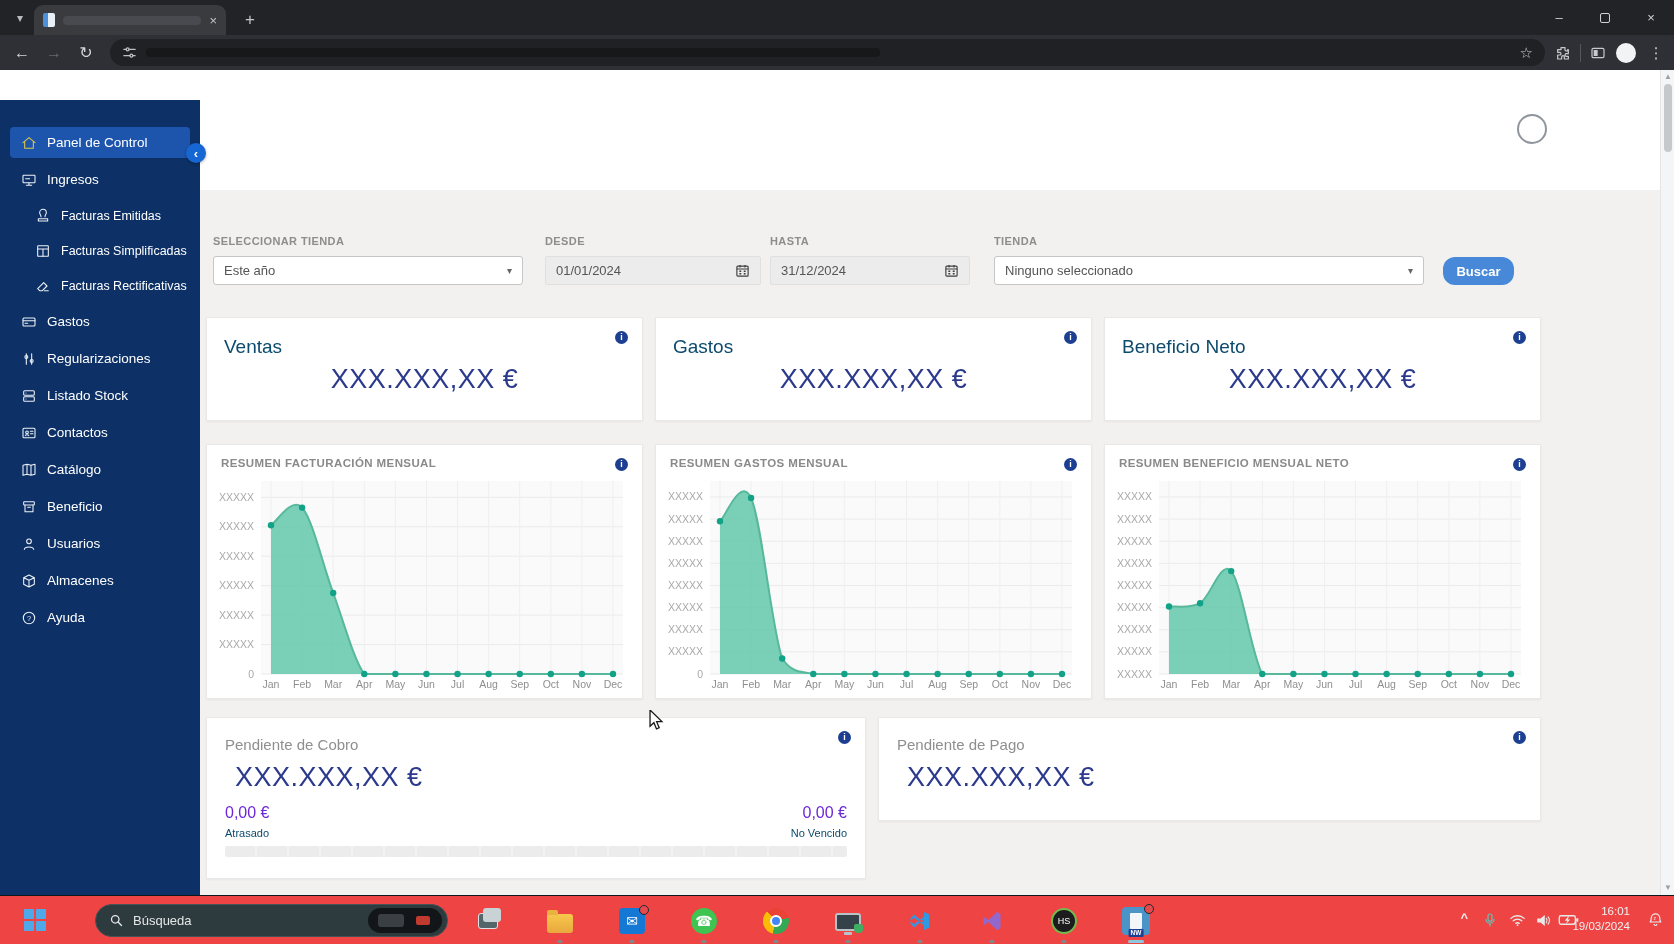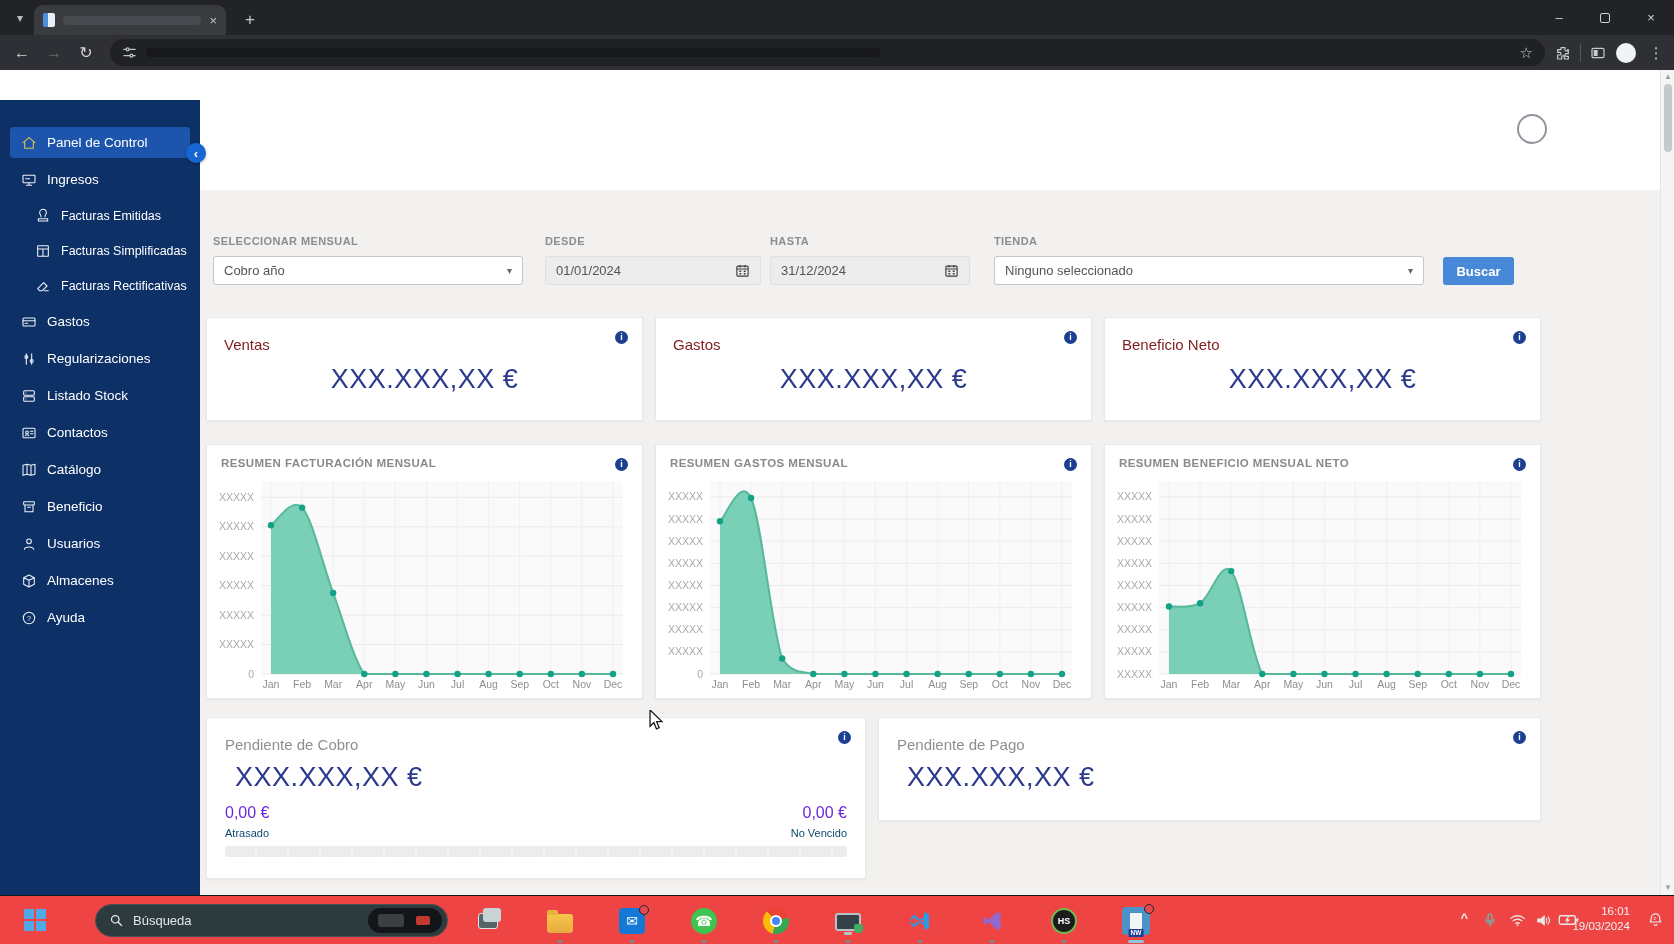--- a/index.html
+++ b/index.html
@@ -43,26 +43,26 @@
   .nav-item.active .nav-ic{color:#d9c64a}
   .nav-ic svg{width:16px;height:16px;stroke:currentColor;fill:none;stroke-width:1.6;stroke-linecap:round;stroke-linejoin:round}
   .collapse-btn{position:absolute;left:186px;top:73px;width:20px;height:20px;border-radius:50%;background:#1667d3;color:#fff;font-size:13px;font-weight:bold;display:flex;align-items:center;justify-content:center;box-shadow:0 1px 3px rgba(0,0,0,.35)}
 
   
   .flt-label{position:absolute;font-size:11px;font-weight:600;letter-spacing:.4px;color:#8d8d8d}
   .flt-select{position:absolute;height:29px;background:#fff;border:1px solid #c6c6c6;border-radius:3px;display:flex;align-items:center;padding:0 10px;font-size:13px;color:#555}
   .flt-select .caret{margin-left:auto;color:#666;font-size:10px}
   .flt-date{position:absolute;height:29px;background:#ececec;border:1px solid #e0e0e0;border-radius:2px;display:flex;align-items:center;padding:0 10px;font-size:13px;color:#555}
   .flt-date .cal{margin-left:auto;color:#3c3c3c;display:flex}
-  .btn-search{position:absolute;height:28px;background:#4788d8;color:#fff;font-size:13px;font-weight:700;border:none;border-radius:3px;display:flex;align-items:center;justify-content:center}
+  .btn-search{position:absolute;height:28px;background:#4788d8;color:#fff;font-size:13px;font-weight:700;border:none;border-radius:12px;display:flex;align-items:center;justify-content:center}
 
   
   .card{position:absolute;background:#fff;border:1px solid #e9e8e6;box-shadow:0 1px 2px rgba(0,0,0,.05)}
   .info-ic{position:absolute;top:13px;right:14px;width:13px;height:13px;border-radius:50%;background:#1d3f91;color:#fff;font-size:9px;font-weight:700;display:flex;align-items:center;justify-content:center;line-height:1}
-  .stat-title{position:absolute;left:17px;top:18px;font-size:15px;color:#7f1d1d}
+  .stat-title{position:absolute;left:17px;top:18px;font-size:19px;color:#0c4a6e}
   .stat-value{position:absolute;left:0;right:0;top:46px;text-align:center;font-size:27px;letter-spacing:.5px;color:#2b3a8c}
   .chart-title{position:absolute;left:14px;top:12px;font-size:11.5px;font-weight:700;letter-spacing:.4px;color:#8a8a8a}
   .chart-svg{position:absolute;left:8px;top:34px}
   .pend-title{position:absolute;left:18px;top:18px;font-size:15px;color:#8f8f8f}
   .pend-value{position:absolute;left:28px;top:44px;font-size:27px;letter-spacing:.5px;color:#2b3a8c}
   .pend-red{position:absolute;top:86px;font-size:16px;color:#6d28d9}
   .pend-sub{position:absolute;top:109px;font-size:11px;color:#0c4a6e}
   .pend-bar{position:absolute;left:18px;right:18px;top:128px;height:11px;border-radius:2px;background:repeating-linear-gradient(90deg,#ececec 0 30px,#f3f3f3 30px 32px)}
 
   
@@ -91,21 +91,21 @@
   .ic-folder{width:26px;height:19px;background:linear-gradient(#f6c84c,#e9a83e);border-radius:2px 3px 3px 3px;position:relative;margin-top:5px}
   .ic-folder::before{content:"";position:absolute;top:-4px;left:0;width:11px;height:5px;border-radius:2px 2px 0 0;background:#e9b23e}
   .ic-outlook{width:26px;height:26px;border-radius:4px;background:#1478d4;color:#fff;font-size:14px;display:flex;align-items:center;justify-content:center;position:relative}
   .badge-red{position:absolute;top:-3px;right:-4px;width:10px;height:10px;border-radius:50%;background:#e5484d;border:1.5px solid #1c2a2e}
   .ic-wa{width:26px;height:26px;border-radius:50%;background:#3fc351;color:#fff;font-size:14px;display:flex;align-items:center;justify-content:center}
   .ic-chrome{width:26px;height:26px;border-radius:50%;background:conic-gradient(from -45deg,#ea4335 0 120deg,#34a853 0 240deg,#fbbc05 0 360deg);position:relative}
   .ic-chrome::after{content:"";position:absolute;inset:7px;border-radius:50%;background:#4285f4;border:2.5px solid #fff}
   .ic-monitor{width:26px;height:18px;border:2px solid #b9c2c7;border-radius:3px;background:#35424a;position:relative;margin-top:2px}
   .ic-monitor::after{content:"";position:absolute;left:7px;bottom:-6px;width:8px;height:3px;background:#b9c2c7;border-radius:1px}
   .ic-monitor .shield{position:absolute;right:-4px;bottom:-4px;width:9px;height:9px;border-radius:2px 2px 4px 4px;background:#3fae62}
-  .ic-hs{width:26px;height:26px;border-radius:50%;background:#1c1c1c;border:2px solid #74b94e;color:#fff;font-size:9px;font-weight:700;display:flex;align-items:center;justify-content:center}
+  .ic-hs{width:26px;height:26px;border-radius:50%;background:#1c1c1c;border:2px solid #74b94e;color:#fff;font-size:9px;font-weight:400;display:flex;align-items:center;justify-content:center}
   .ic-erp{width:28px;height:28px;border-radius:4px;background:#4a94c8;position:relative;display:flex;align-items:center;justify-content:center}
   .ic-erp .doc{width:12px;height:16px;background:#f2f6f9;border-radius:1px}
   .ic-erp .nw{position:absolute;bottom:-2px;left:50%;transform:translateX(-50%);background:#1c3f94;color:#fff;font-size:6.5px;font-weight:700;padding:0 2px;border-radius:1px;line-height:8px}
   .tray{position:absolute;right:0;top:0;height:49px}
   .tray-ic{position:absolute;top:16px;color:#e8eaea;display:flex}
   .clock{position:absolute;right:44px;top:8px;width:76px;text-align:right;color:#eef1f1;font-size:11.5px;line-height:15px}
   svg{display:block}
 </style>
 </head>
 <body>
@@ -290,23 +290,23 @@
             <svg viewBox="0 0 24 24">
               <circle cx="12" cy="12" r="8.5"></circle>
               <text x="12" y="16" font-size="11" text-anchor="middle" fill="currentColor" stroke="none">?</text>
             </svg>
           </span>
         <span>Ayuda</span>
       </div>
     </div>
     <div class="collapse-btn">‹</div>
 
-    <div class="flt-label" style="left:213px;top:165px">SELECCIONAR MENSUAL</div>
+    <div class="flt-label" style="left:213px;top:165px">SELECCIONAR TIENDA</div>
     <div class="flt-select" style="left:213px;top:186px;width:310px">
-      <span>Cobro año</span>
+      <span>Este año</span>
       <span class="caret">▾</span>
     </div>
     <div class="flt-label" style="left:545px;top:165px">DESDE</div>
     <div class="flt-date" style="left:545px;top:186px;width:216px">
       <span>01/01/2024</span>
       <span class="cal">
         <svg width="15" height="15" viewBox="0 0 24 24" fill="none" stroke="#3c3c3c" stroke-width="1.8">
             <rect x="3" y="5" width="18" height="16" rx="1.5"></rect>
             <path d="M3 9.5h18M8 3v4M16 3v4"></path>
             <path d="M7 13h3M14 13h3M7 17h3M14 17h3" stroke-width="2.4"></path>

